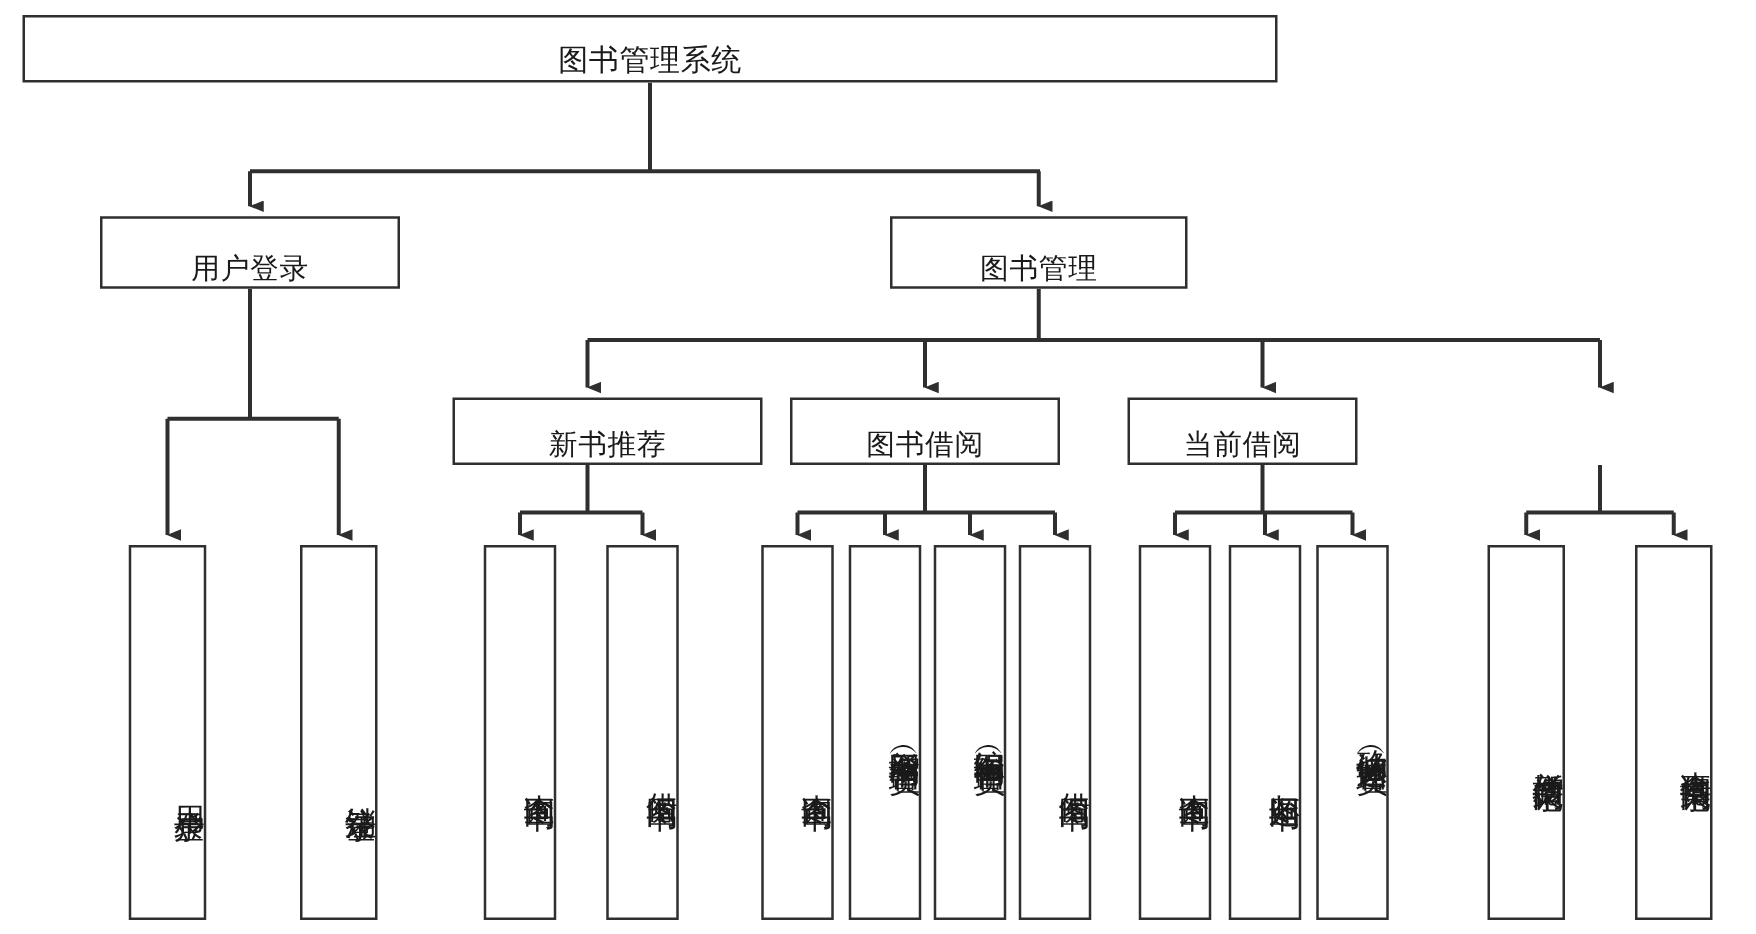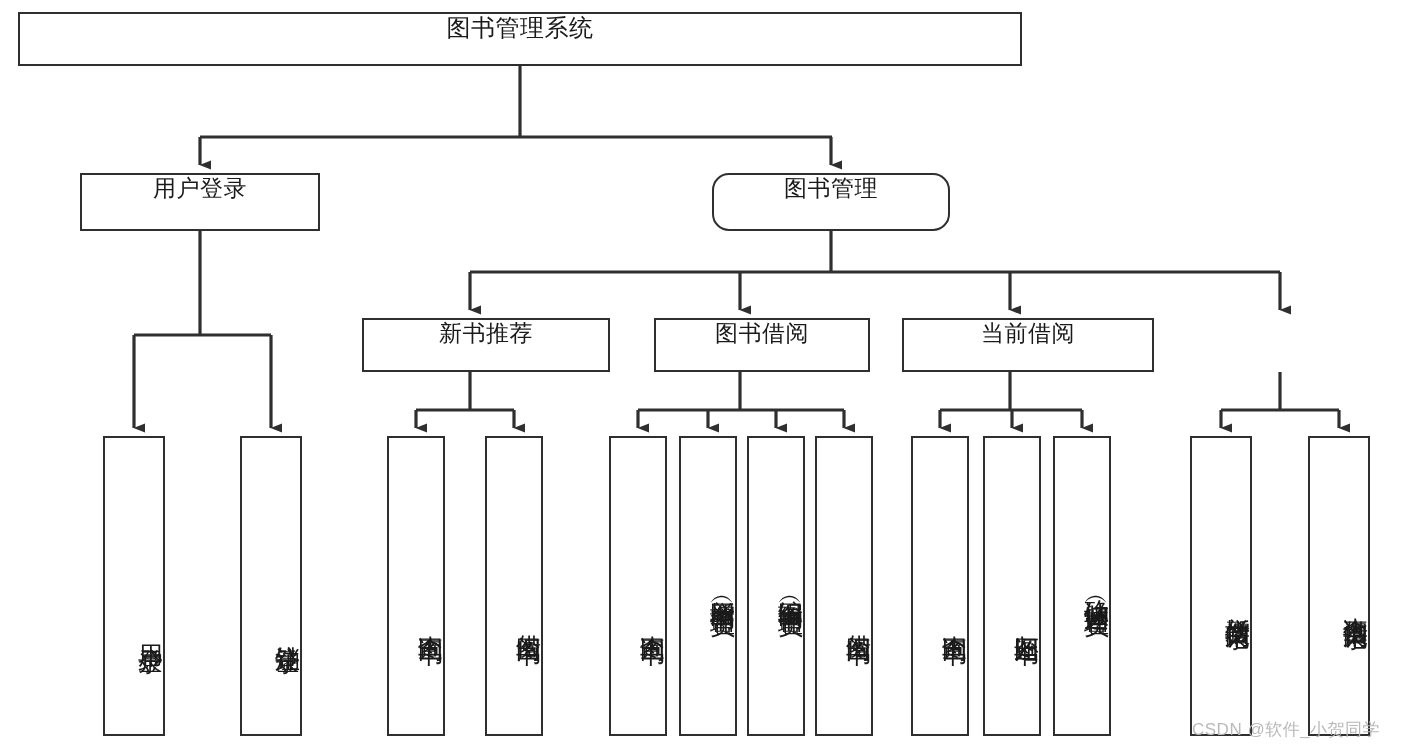--- a/index.html
+++ b/index.html
@@ -24,21 +24,21 @@
     width: 1405px;
     height: 747px;
   }
   .node {
     position: absolute;
     box-sizing: border-box;
     border: 2px solid #2f2f2f;
     background: #ffffff;
     color: #1a1a1a;
     display: flex;
-    align-items: flex-start;
+    align-items: flex-end;
     justify-content: center;
     z-index: 3;
   }
   .node-h {
     font-size: 23px;
     letter-spacing: 0.5px;
     line-height: 1.2;
   }
   .node-root {
     font-size: 24px;
@@ -123,31 +123,31 @@
     </g>
   </svg>
 
   <div class="node node-h node-root" style="left:18px; top:12px; width:1004px; height:54px;">
     <span>图书管理系统</span>
   </div>
 
   <div class="node node-h" style="left:80px; top:173px; width:240px; height:58px;">
     <span>用户登录</span>
   </div>
-  <div class="node node-h" style="left:712px; top:173px; width:238px; height:58px;border-radius:17px;">
+  <div class="node node-h" style="left:712px; top:173px; width:238px; height:58px;">
     <span>图书管理</span>
   </div>
 
   <div class="node node-h" style="left:362px; top:318px; width:248px; height:54px;">
     <span>新书推荐</span>
   </div>
-  <div class="node node-h" style="left:632px; top:318px; width:216px; height:54px;margin-left:22px;">
+  <div class="node node-h" style="left:632px; top:318px; width:216px; height:54px;">
     <span>图书借阅</span>
   </div>
-  <div class="node node-h" style="left:902px; top:318px; width:252px; height:54px;">
+  <div class="node node-h" style="left:902px; top:318px; width:184px; height:54px;">
     <span>当前借阅</span>
   </div>
 
   <div class="node node-v" style="left:103px; top:436px; width:62px; height:300px; padding-top:86px;">
     <span>用户登录</span>
   </div>
   <div class="node node-v" style="left:240px; top:436px; width:62px; height:300px; padding-top:86px;">
     <span>注销登录</span>
   </div>
 
@@ -181,15 +181,14 @@
     <span>确认归还（管理员）</span>
   </div>
 
   <div class="node node-v" style="left:1190px; top:436px; width:62px; height:300px; padding-top:34px;">
     <span>新增借阅记录</span>
   </div>
   <div class="node node-v" style="left:1308px; top:436px; width:62px; height:300px; padding-top:34px;">
     <span>查询借阅记录</span>
   </div>
 
-  <div class="watermark" style="left:1192px; top:718px;">CSDN @软件_小贺同学</div>
 
 </div>
 
 </body></html>

